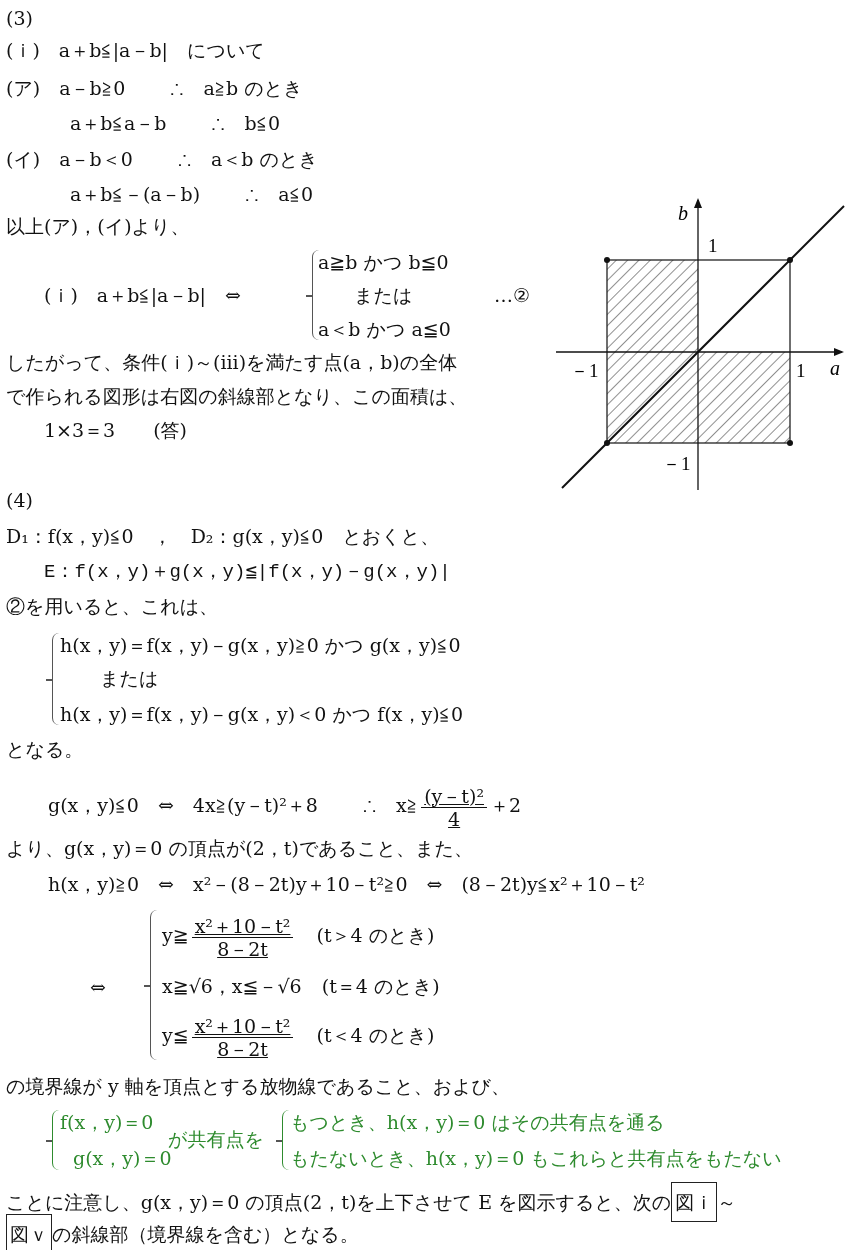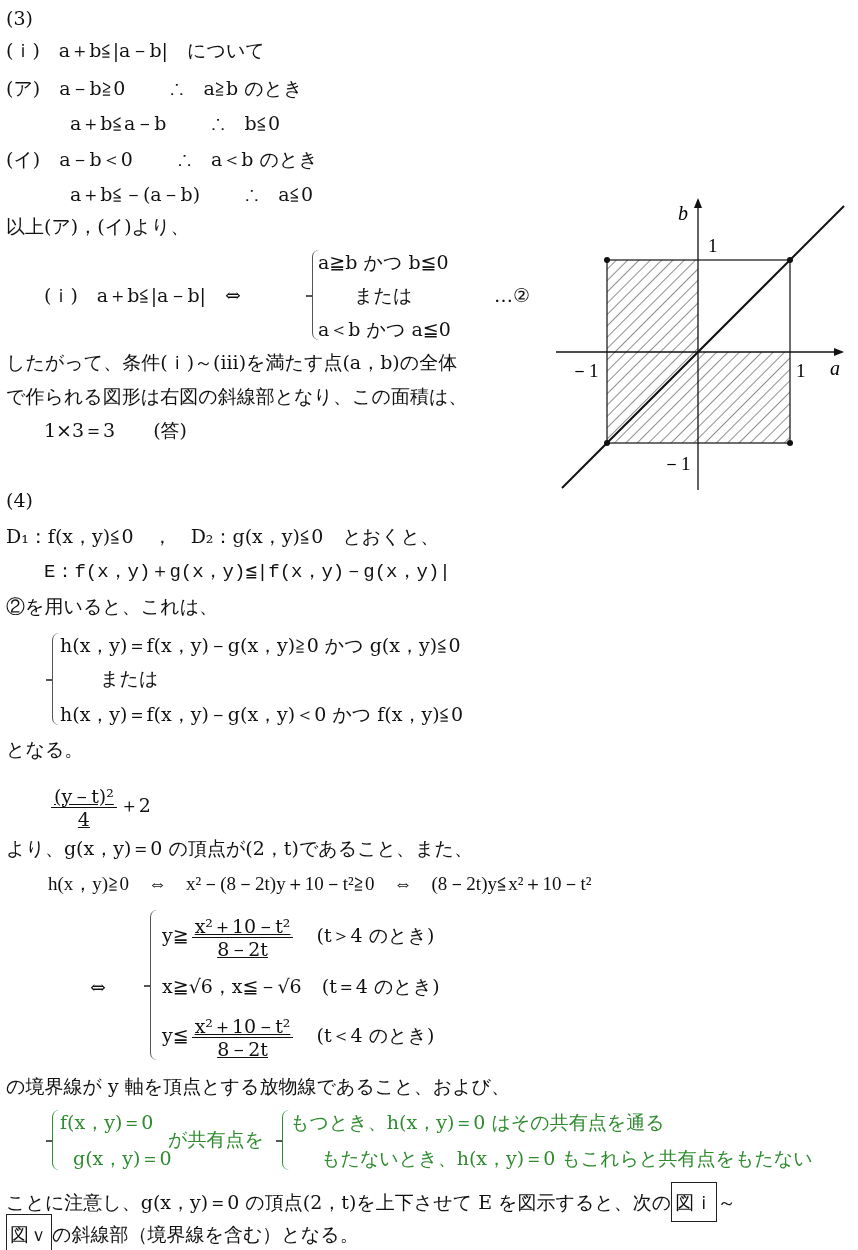--- a/index.html
+++ b/index.html
@@ -86,25 +86,25 @@
 <div class="ln" style="left:44px;top:560px;font-family:Liberation Mono, monospace;">E：f(x，y)＋g(x，y)≦|f(x，y)－g(x，y)|</div>
 <div class="ln" style="left:6px;top:594px;">②を用いると、これは、</div>
 
 <div class="brace" style="left:52px;top:633px;width:6px;height:92px;"></div>
 <div class="ln" style="left:60px;top:633px;">h(x，y)＝f(x，y)－g(x，y)≧0 かつ g(x，y)≦0</div>
 <div class="ln" style="left:100px;top:666px;">または</div>
 <div class="ln" style="left:60px;top:702px;">h(x，y)＝f(x，y)－g(x，y)＜0 かつ f(x，y)≦0</div>
 <div class="ln" style="left:6px;top:737px;">となる。</div>
 
 <div class="ln" style="left:48px;top:775px;line-height:60px;">
-  <span class="frac"><span class="num">(y－t)²</span><span class="den">4</span></span><span>＋2</span>
+  <span>g(x，y)≦0　⇔　4x≧(y－t)²＋8　　 ∴　x≧</span><span class="frac"><span class="num">(y－t)²</span><span class="den">4</span></span><span>＋2</span>
 </div>
 
 <div class="ln" style="left:6px;top:836px;">より、g(x，y)＝0 の頂点が(2，t)であること、また、</div>
-<div class="ln" style="left:48px;top:872px;font-family:Liberation Serif, serif;">h(x，y)≧0　⇔　x²－(8－2t)y＋10－t²≧0　⇔　(8－2t)y≦x²＋10－t²</div>
+<div class="ln" style="left:48px;top:872px;">h(x，y)≧0　⇔　x²－(8－2t)y＋10－t²≧0　⇔　(8－2t)y≦x²＋10－t²</div>
 
 <div class="ln" style="left:90px;top:975px;">⇔</div>
 <div class="brace" style="left:150px;top:910px;width:6px;height:150px;"></div>
 <div class="ln" style="left:162px;top:910px;line-height:50px;">
   <span>y≧</span><span class="frac"><span class="num">x²＋10－t²</span><span class="den">8－2t</span></span>
   <span style="margin-left:14px;">(t＞4 のとき)</span>
 </div>
 <div class="ln" style="left:162px;top:974px;">
   <span>x≧√6，x≦－√6</span>
   <span style="margin-left:14px;">(t＝4 のとき)</span>
@@ -115,20 +115,20 @@
 </div>
 
 <div class="ln" style="left:6px;top:1074px;">の境界線が y 軸を頂点とする放物線であること、および、</div>
 
 <div class="brace" style="left:52px;top:1110px;width:6px;height:60px;border-color:#2e8b2e;"></div>
 <div class="ln green" style="left:60px;top:1110px;">f(x，y)＝0</div>
 <div class="ln green" style="left:73px;top:1146px;">g(x，y)＝0</div>
 <div class="ln green" style="left:168px;top:1127px;">が共有点を</div>
 <div class="brace" style="left:282px;top:1110px;width:6px;height:60px;border-color:#2e8b2e;"></div>
 <div class="ln green" style="left:290px;top:1110px;">もつとき、h(x，y)＝0 はその共有点を通る</div>
-<div class="ln green" style="left:290px;top:1146px;margin-left:31px;">もたないとき、h(x，y)＝0 もこれらと共有点をもたない</div>
+<div class="ln green" style="left:290px;top:1146px;">もたないとき、h(x，y)＝0 もこれらと共有点をもたない</div>
 
 <div class="ln" style="left:6px;top:1182px;">
   <span>ことに注意し、g(x，y)＝0 の頂点(2，t)を上下させて E を図示すると、次の</span><span class="boxed">図ｉ</span><span>～</span>
 </div>
 <div class="ln" style="left:6px;top:1214px;">
   <span class="boxed">図ｖ</span><span>の斜線部（境界線を含む）となる。</span>
 </div>
 
 </body></html>

